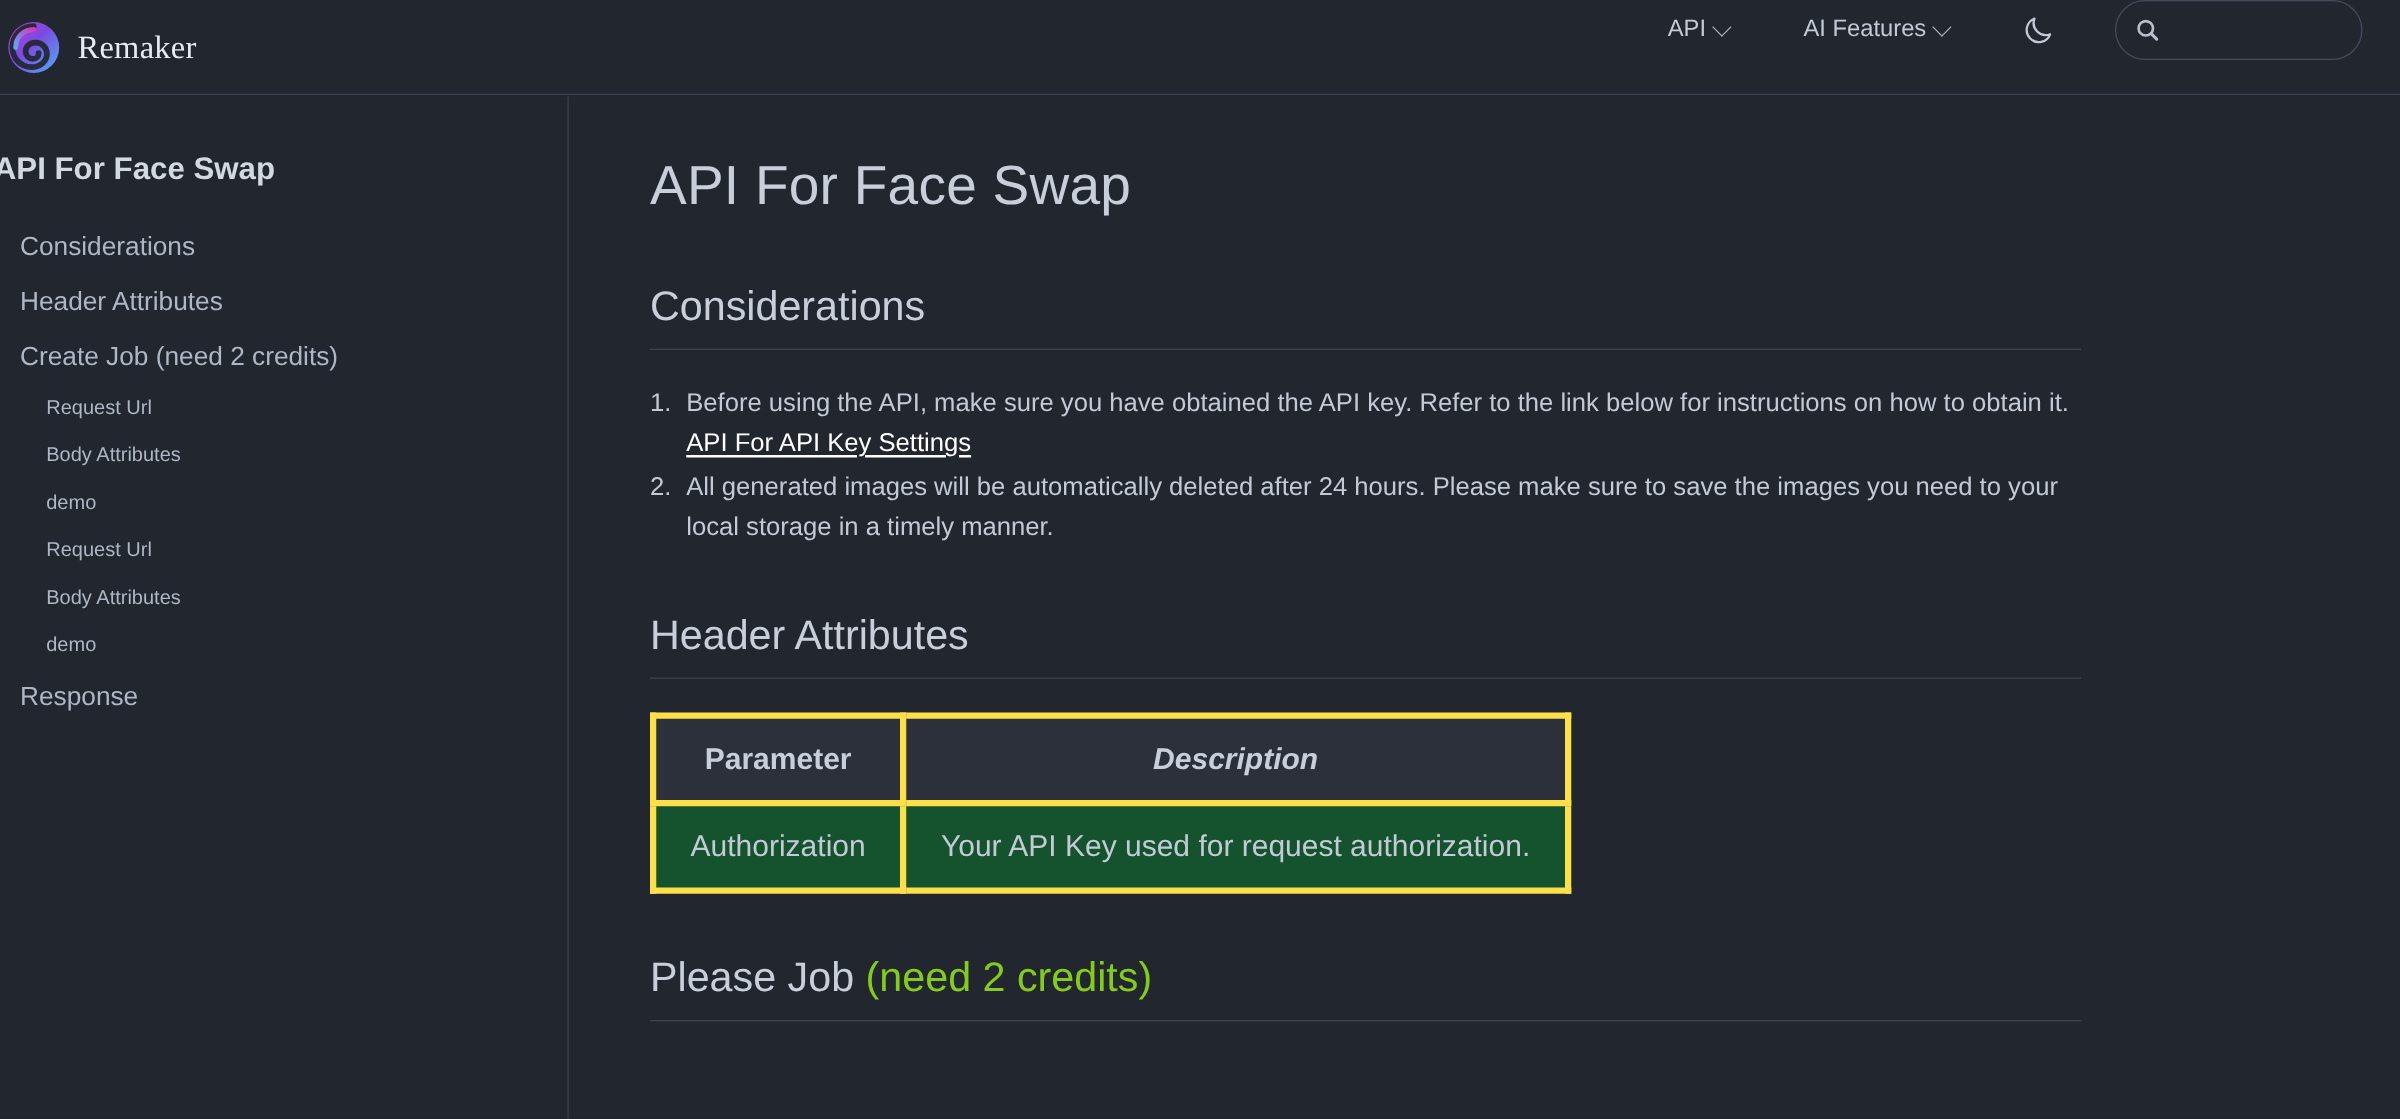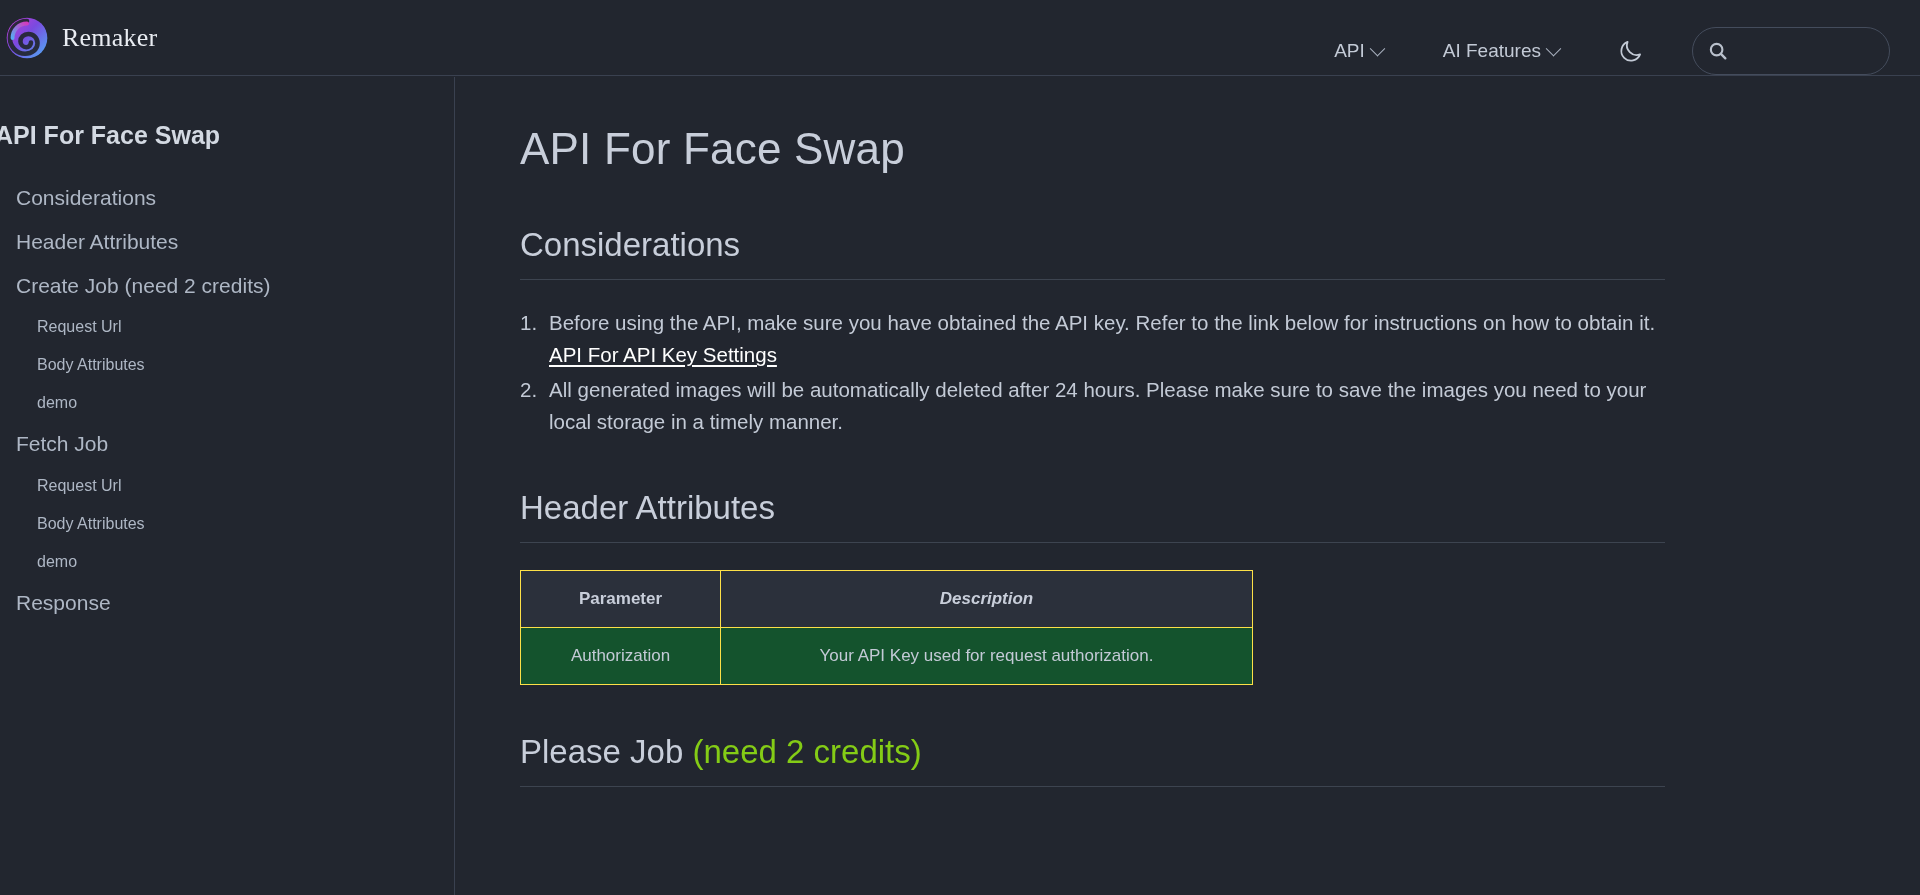--- a/index.html
+++ b/index.html
@@ -19,21 +19,21 @@
 
   
   #topbar {
     position: absolute;
     top: 0; left: 0;
     width: 1920px;
     height: 76px;
     background: #22262f;
     border-bottom: 1px solid #3a4150;
     display: flex;
-    align-items: flex-end;
+    align-items: flex-start;
   }
 
   #brand {
     display: flex;
     align-items: center;
     gap: 14px;
     margin-left: 6px;
     height: 100%;
     cursor: pointer;
   }
@@ -212,24 +212,24 @@
   }
 
   .sec-gap { height: 46px; }
 
   table.attrs {
     border-collapse: collapse;
     margin-top: 4px;
     table-layout: fixed;
   }
   table.attrs th, table.attrs td {
-    border: 1px solid #fde047;
+    border: 5px solid #fde047;
     padding: 17px 22px;
     text-align: center;
-    font-size: 17px;
+    font-size: 24px;
     font-weight: normal;
     color: #c3cad6;
     line-height: 1.3;
   }
   table.attrs th {
     background: #2b303b;
     font-weight: bold;
     color: #c8ceda;
   }
   table.attrs td { background: #14532d; }
@@ -292,21 +292,20 @@
 
 <aside id="sidebar">
   <div id="sidebar-title">API For Face Swap</div>
 
   <a class="side-link">Considerations</a>
   <a class="side-link">Header Attributes</a>
   <a class="side-link">Create Job (need 2 credits)</a>
   <a class="side-link lvl2">Request Url</a>
   <a class="side-link lvl2">Body Attributes</a>
   <a class="side-link lvl2">demo</a>
-  <a class="side-link">Fetch Job</a>
   <a class="side-link lvl2">Request Url</a>
   <a class="side-link lvl2">Body Attributes</a>
   <a class="side-link lvl2">demo</a>
   <a class="side-link">Response</a>
 </aside>
 
 <main id="main">
   <div class="content">
 
     <h1 id="doc-title">API For Face Swap</h1>

